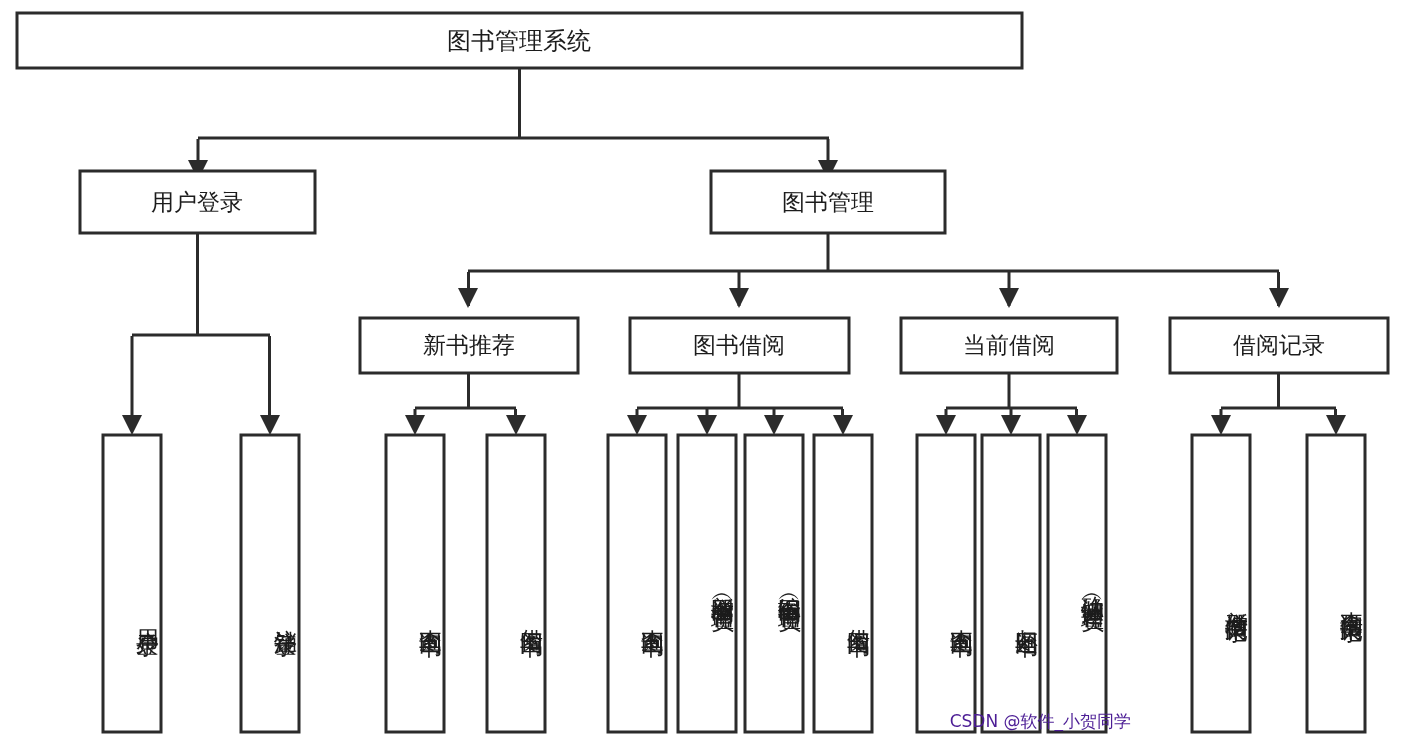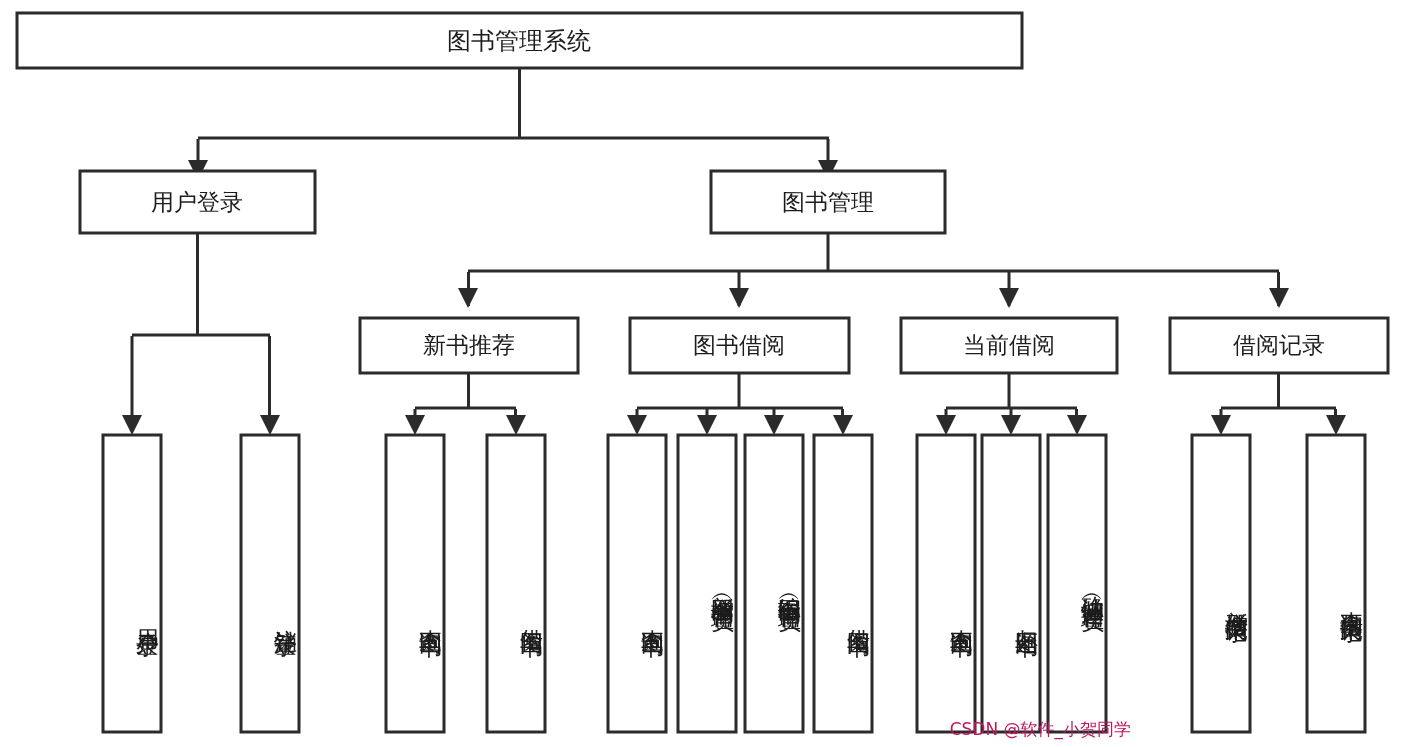--- a/index.html
+++ b/index.html
@@ -66,24 +66,24 @@
     color: #1c1c1c;
     display: flex;
     align-items: flex-start;
     justify-content: center;
     white-space: pre-wrap;
     overflow: hidden;
   }
   .watermark {
     position: absolute;
     right: 8px;
-    bottom: 6px;
+    bottom: 14px;
     font-family: "DejaVu Sans", "Liberation Sans", sans-serif;
     font-size: 17px;
-    color: #be185d;
+    color: #4c1d95;
     white-space: nowrap;
     user-select: none;
   }
 </style>
 </head>
 <body>
 
 <div id="diagram-root">
 
   <svg id="diagram-svg" viewBox="0 0 1405 747">

